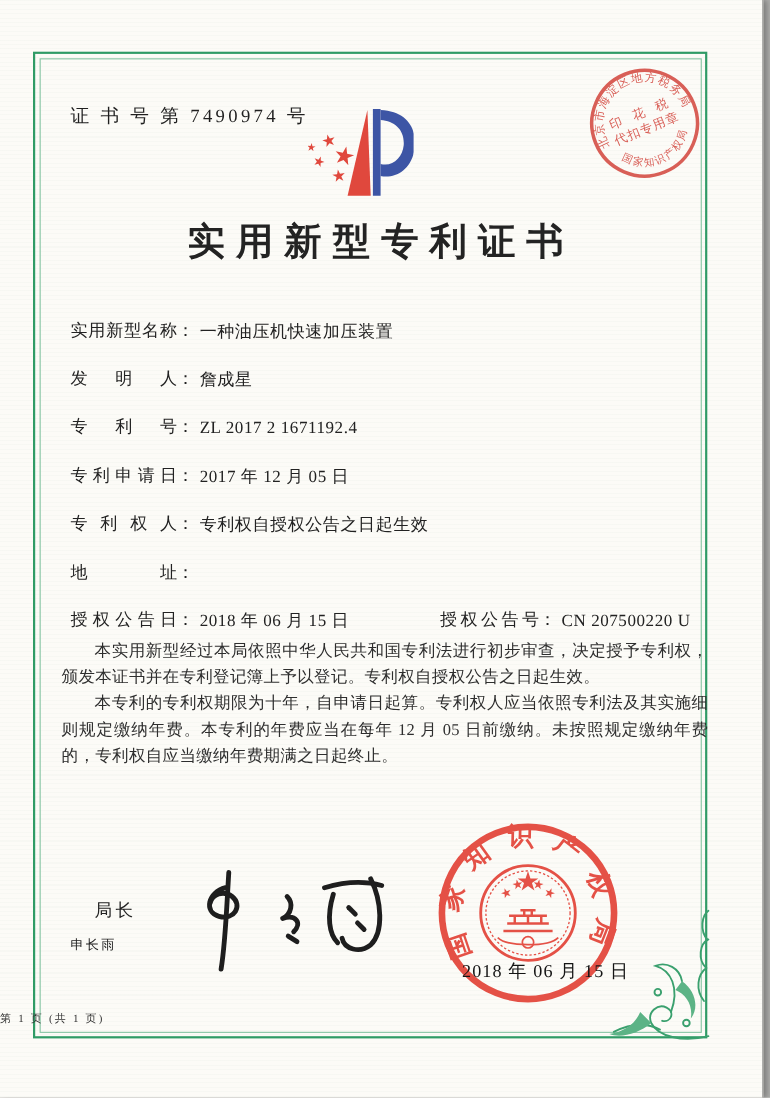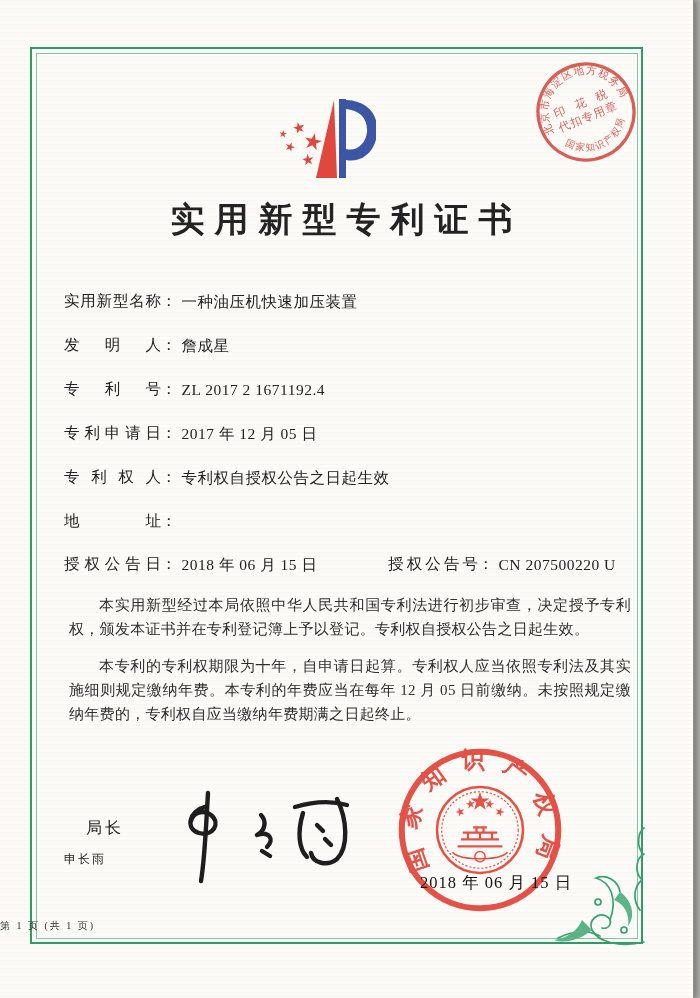--- a/index.html
+++ b/index.html
@@ -34,25 +34,25 @@
   }
   .fields{position:absolute;left:64px;top:290px;width:576px;font-size:15.5px;color:#222;}
   .frow{display:flex;align-items:flex-start;line-height:22px;margin-bottom:21px;position:relative;}
   .flabel{
     display:inline-block;width:97px;flex:0 0 97px;
     text-align:justify;text-align-last:justify;-moz-text-align-last:justify;
     text-justify:inter-character;
   }
   .fcolon{flex:0 0 auto;}
   .fval{flex:1 1 auto;margin-left:5px;letter-spacing:0.5px;line-height:23px;}
-  .frow-split .grant-no-group{position:absolute;left:324px;top:0;display:flex;}
+  .frow-split .grant-no-group{position:absolute;left:336px;top:0;display:flex;}
   .grant-no-group .flabel{width:90px;flex:0 0 90px;}
   .paras{position:absolute;left:56px;top:580px;width:588px;}
   .paras p{
-    margin:13px;text-indent:2em;text-align:justify;text-justify:inter-ideograph;
+    margin:0;text-indent:2em;text-align:justify;text-justify:inter-ideograph;
     font-size:15px;line-height:24px;color:#2e2e2e;letter-spacing:0.3px;
   }
   .signer-title{position:absolute;left:86px;top:818px;font-size:16px;letter-spacing:3px;color:#222;}
   .signer-name{position:absolute;left:64px;top:851px;font-size:12px;letter-spacing:2px;color:#222;}
   .signature{position:absolute;left:175px;top:785px;width:205px;height:102px;}
   .issue-seal{position:absolute;left:394px;top:744px;width:172px;height:172px;opacity:0.92;}
   .seal-date{
     position:absolute;left:420px;top:872px;white-space:nowrap;
     font-size:16.5px;color:#141414;letter-spacing:1px;z-index:5;
   }
@@ -68,20 +68,21 @@
 </style>
 </head>
 <body>
 
 <div class="paper">
 
   <div class="frame-outer">
     <div class="frame-inner"></div>
   </div>
 
+  <div class="cert-no">证 书 号 第 7490974 号</div>
 
   <svg class="logo" viewBox="0 0 96 92">
     <defs>
       <path id="star5" d="M0,-5 L1.12,-1.55 L4.76,-1.55 L1.82,0.59 L2.94,4.05 L0,1.91 L-2.94,4.05 L-1.82,0.59 L-4.76,-1.55 L-1.12,-1.55 Z"></path>
     </defs>
     <polygon points="54,4 36,82 57,82" fill="#e0483d"></polygon>
     <polygon points="59,3 66,3 66,82 59,82" fill="#3d55a5"></polygon>
     <path d="M66,4 C90,5 99,21 97,38 C95,58 79,67 66,64 L66,53 C77,56 86,47 87,36 C88,22 79,14 66,13 Z" fill="#3d55a5"></path>
     <g fill="#e0483d">
       <use href="#star5" transform="translate(33,46) scale(1.8) rotate(12)"></use>

